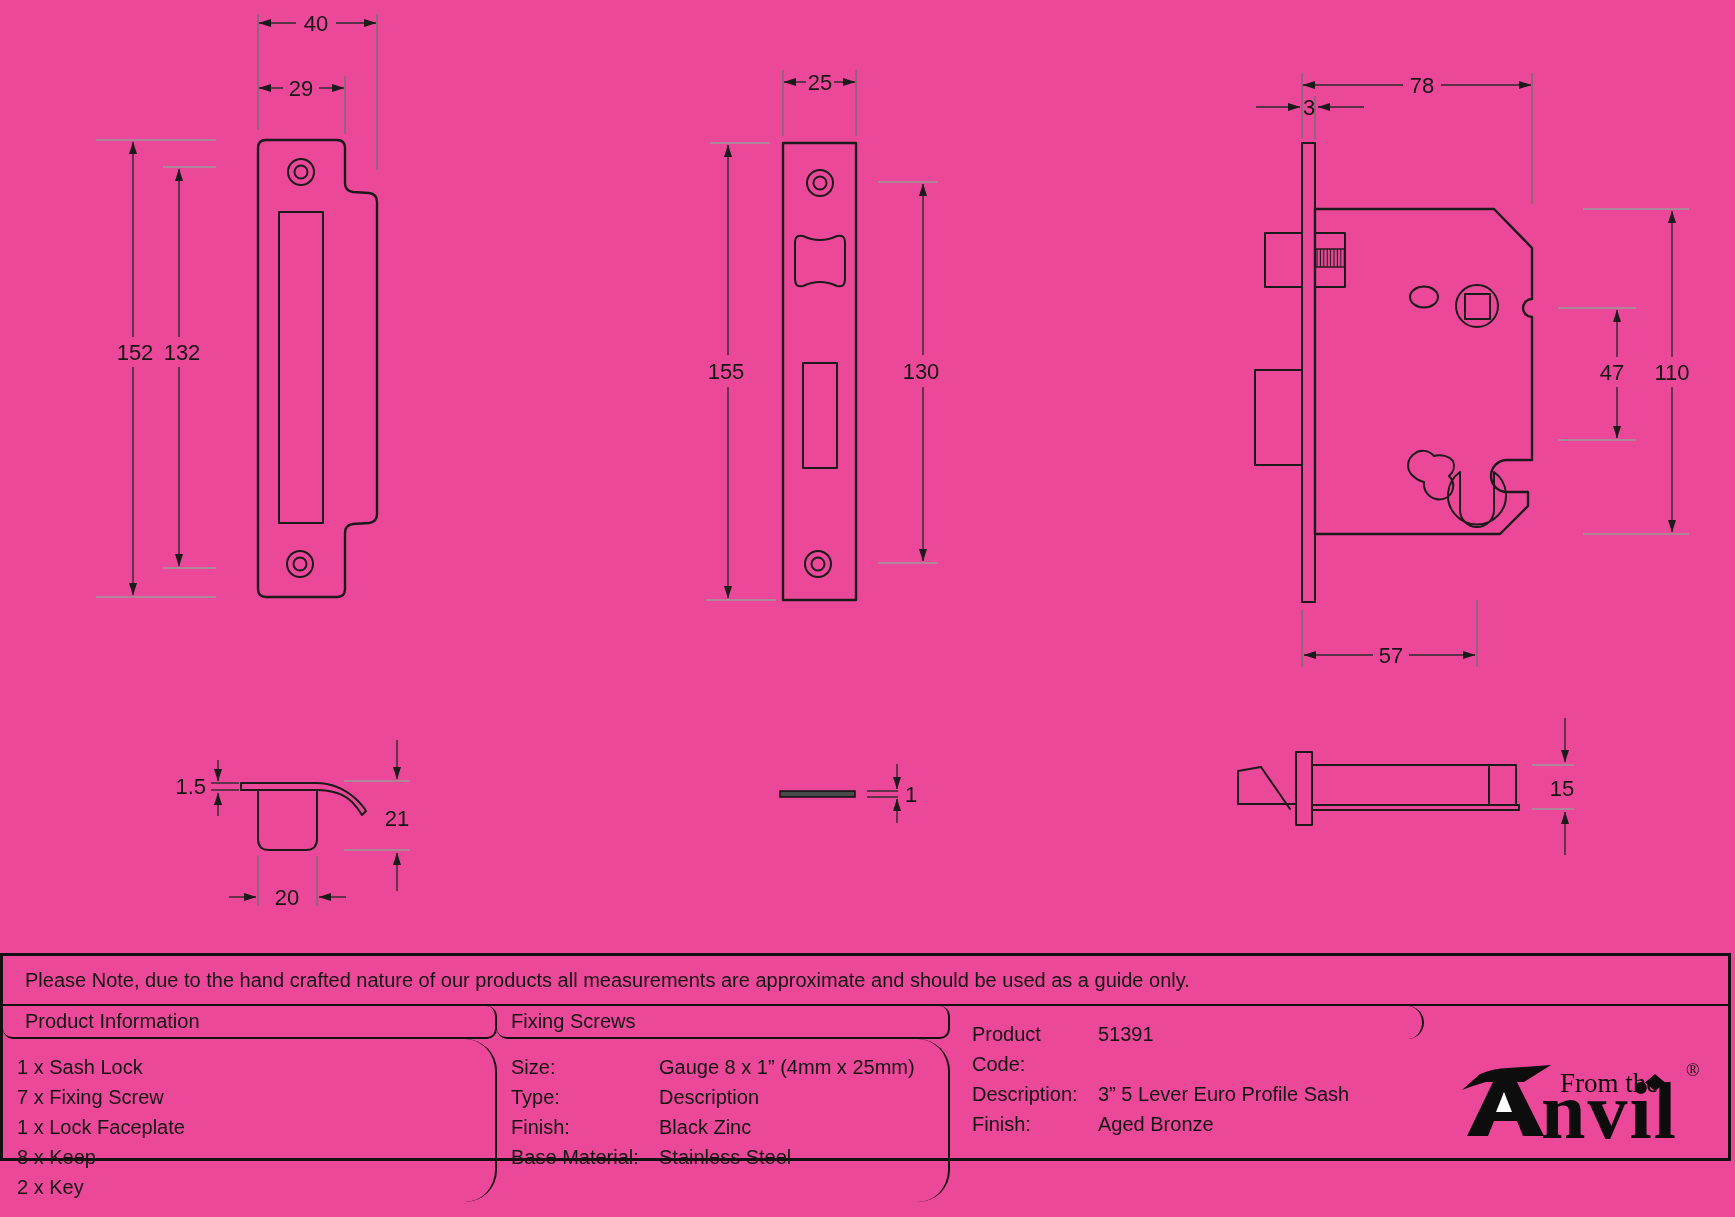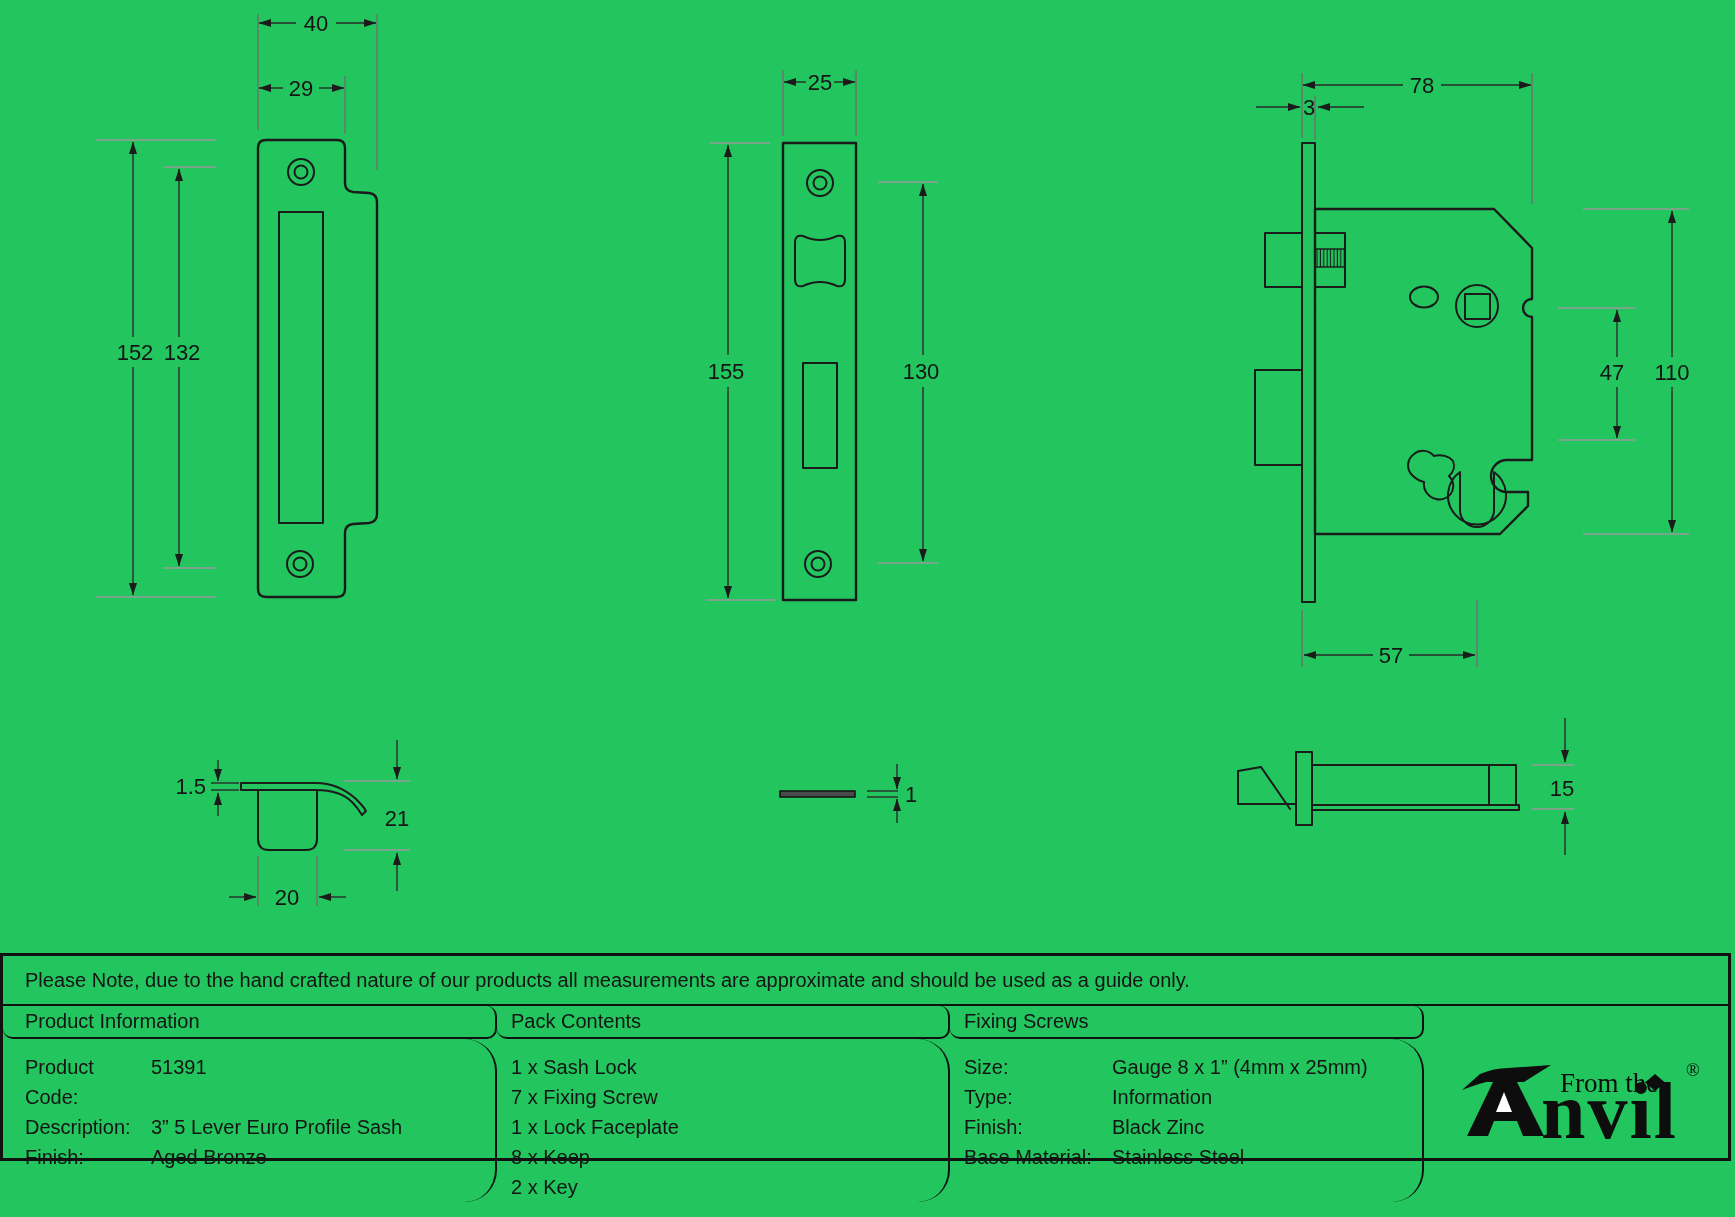--- a/index.html
+++ b/index.html
@@ -1,16 +1,16 @@
 <!DOCTYPE html>
 <html><head>
 <meta charset="utf-8">
 <style>
   html,body{margin:0;padding:0;background:#fff;}
-  #sheet{position:relative;width:1735px;height:1217px;background:#22c55e;overflow:hidden;
+  #sheet{position:relative;width:1735px;height:1217px;background:#ec4899;overflow:hidden;
          font-family:"Liberation Sans",sans-serif;color:#141414;}
   svg{position:absolute;left:0;top:0;}
   .outline{fill:none;stroke:#1b1b1b;stroke-width:2.4;stroke-linejoin:round;stroke-linecap:round;}
   .thin{stroke-width:2;}
   .dimline{stroke:#2a2a2a;stroke-width:1.4;fill:none;}
   .ext{stroke:#6f6f6f;stroke-width:1.4;fill:none;}
   .extg{stroke:#9a9a9a;stroke-width:1.6;fill:none;}
   .dimtext{font-family:"Liberation Sans",sans-serif;font-size:22px;fill:#151515;}
   .mid{text-anchor:middle;}
   
@@ -199,21 +199,20 @@
     <line class="dimline" x1="1565" y1="718" x2="1565" y2="762" marker-end="url(#arw)"></line>
     <line class="dimline" x1="1565" y1="855" x2="1565" y2="812" marker-end="url(#arw)"></line>
     <text class="dimtext mid" x="1562" y="788" dominant-baseline="central">15</text>
   </g>
 </svg>
 
 <div id="spec-table">
   <div class="note-cell">Please Note, due to the hand crafted nature of our products all measurements are approximate and should be used as a guide only.</div>
 
   <div class="hdr pad22">Product Information</div>
-  <div class="hdr pad14">Pack Contents</div>
   <div class="hdr pad14">Fixing Screws</div>
 
   <div class="logo-cell">
     <svg width="306" height="205" viewBox="0 0 306 205" style="position:static">
       <path fill="#0d0d0d" d="M 38 88 L 56 72 Q 70 66 84 66 L 127 63 L 100 80 L 93 80 L 120 134 L 99 134 L 93 119
            L 70 119 L 64 134 L 43 134 L 69 80 L 62 80 Q 48 84 38 88 Z"></path>
       <path fill="#ffffff" d="M 80 90 L 88 110 L 72 110 Z"></path>
       <text class="serif" x="136" y="90" font-size="27" fill="#0d0d0d">From the</text>
       <polygon fill="#0d0d0d" points="231,72 241,80.5 231,89 221,80.5"></polygon>
       <text class="serif" x="117" y="136" font-size="80" font-weight="bold" letter-spacing="2" fill="#0d0d0d">nvil</text>
@@ -244,21 +243,21 @@
     <div>2 x Key</div>
   </div>
 
   <div class="bodycell pad14">
     <div class="kv fs">
       <span class="k">Size:</span>
       <span class="v">Gauge 8 x 1” (4mm x 25mm)</span>
     </div>
     <div class="kv fs">
       <span class="k">Type:</span>
-      <span class="v">Information</span>
+      <span class="v">Description</span>
     </div>
     <div class="kv fs">
       <span class="k">Finish:</span>
       <span class="v">Black Zinc</span>
     </div>
     <div class="kv fs">
       <span class="k">Base Material:</span>
       <span class="v">Stainless Steel</span>
     </div>
   </div>

